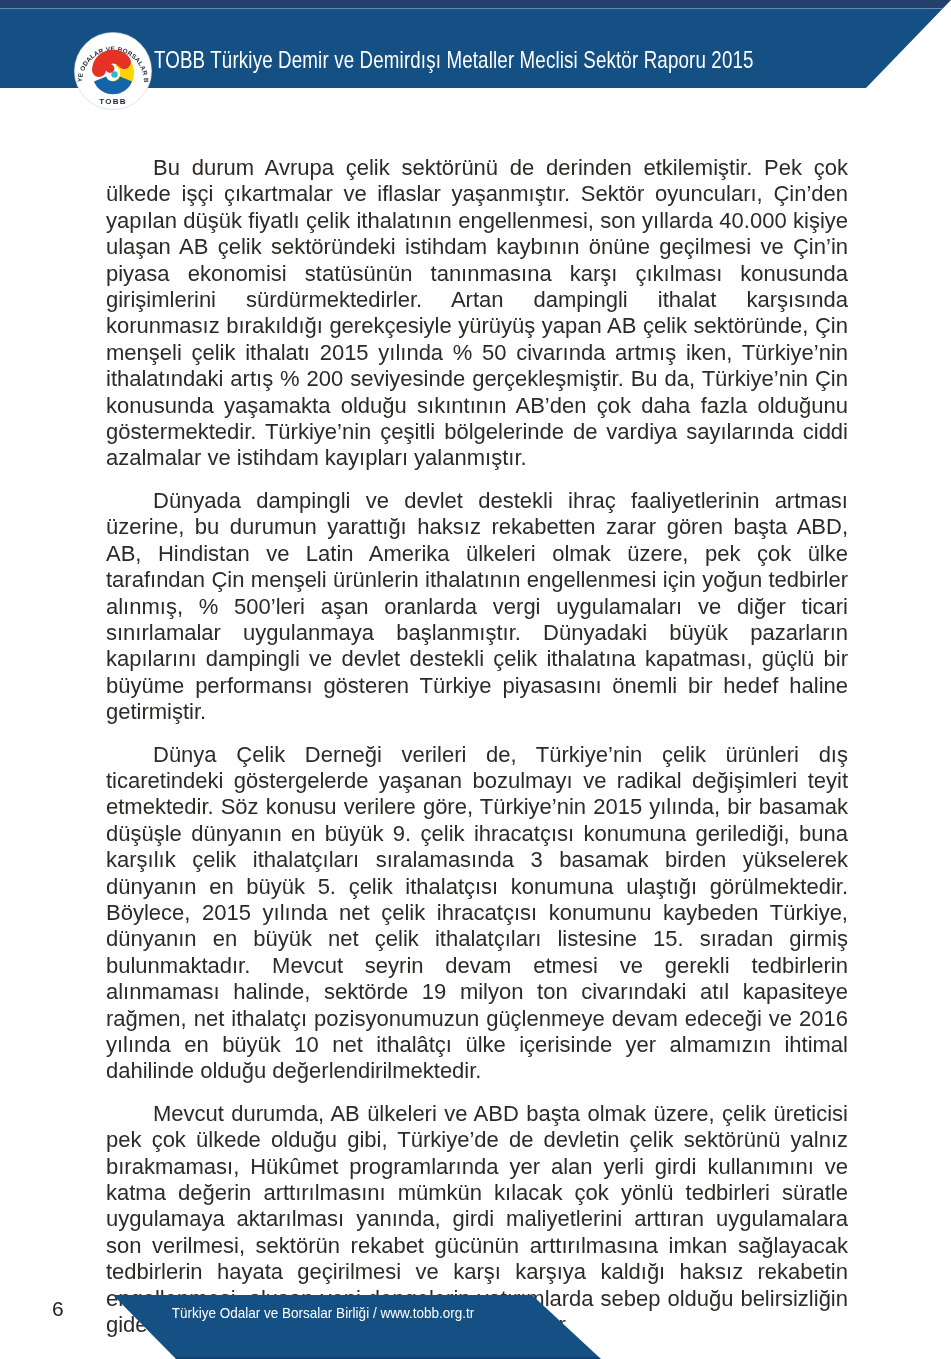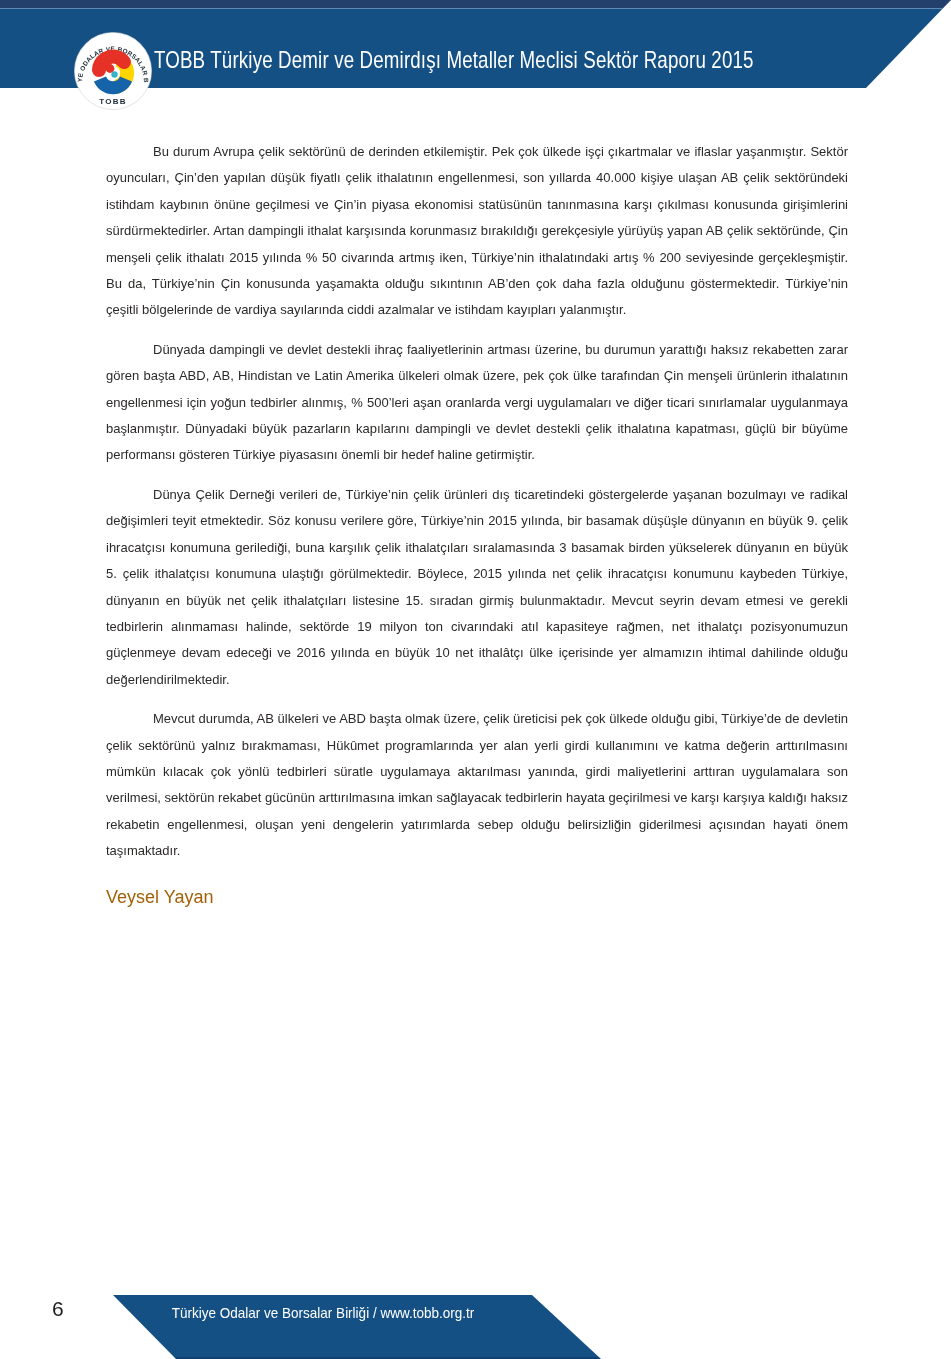--- a/index.html
+++ b/index.html
@@ -31,22 +31,22 @@
   
   .logo{
     position:absolute;left:74px;top:32px;width:78px;height:78px;z-index:5;
   }
   
   .content{
     position:absolute;top:139px;left:106px;right:103px;
     color:#2c2a29;
   }
   .content p{
-    margin:0 0 13px 0;
-    font-size:13px;line-height:26.4px;
+    margin:16px 0 13px 0;
+    font-size:22px;line-height:26.4px;
     text-align:justify;text-indent:47px;
   }
   .signature{margin-top:18px;}
   .signature div{
     font-weight:normal;font-size:18px;line-height:28px;color:#a16207;
   }
   
   .footer{
     position:absolute;left:0;bottom:0;width:951px;height:64px;
   }

